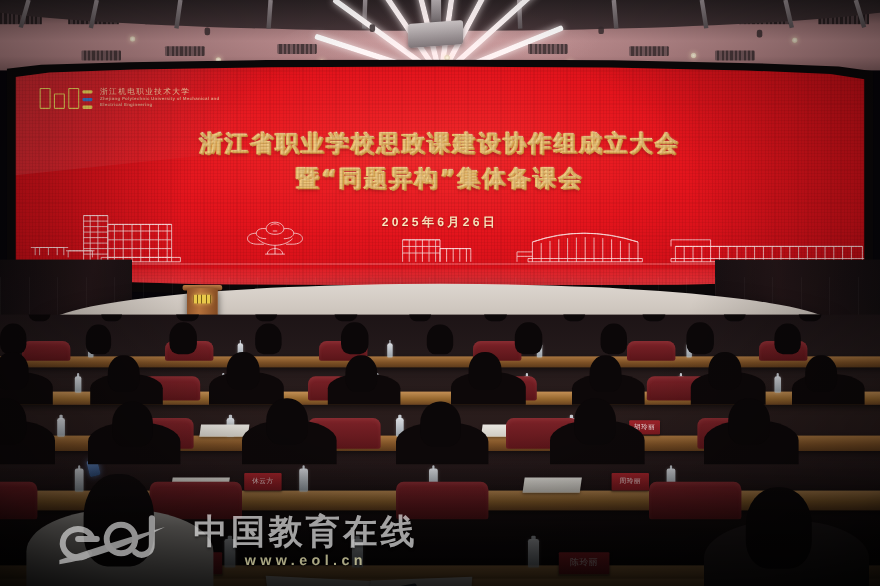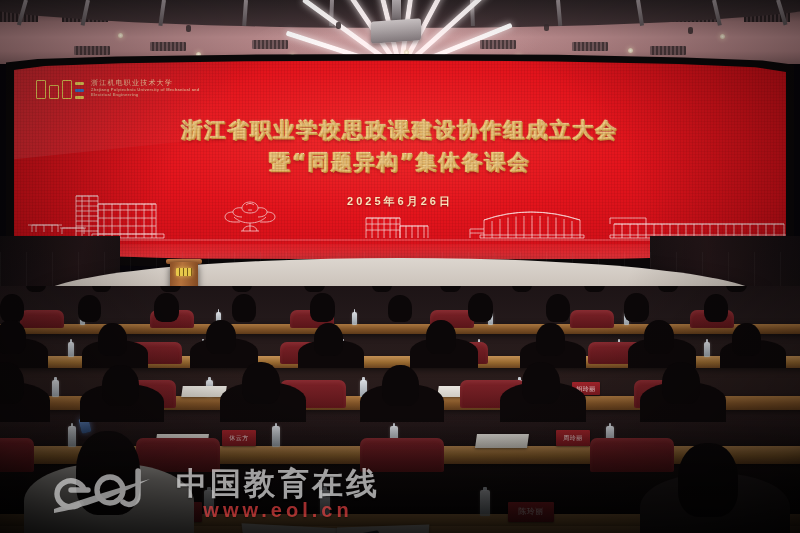--- a/index.html
+++ b/index.html
@@ -292,21 +292,21 @@
   }
   .wm-logo{position:relative;width:118px;height:56px;opacity:.62;}
   .wm-text{display:flex;flex-direction:column;gap:1px;opacity:.66;}
   .wm-cn{
     font-size:31px;line-height:33px;color:#f2f2f2;font-weight:bold;
     letter-spacing:3px;
     font-family:Liberation Sans, sans-serif;
     text-shadow:0 1px 2px rgba(0,0,0,.6);
   }
   .wm-url{
-    font-size:20px;line-height:18px;color:#ef4444;font-weight:bold;
+    font-size:13px;line-height:18px;color:#fef9c3;font-weight:bold;
     letter-spacing:4px;text-align:center;
     text-shadow:0 1px 2px rgba(0,0,0,.6);
   }
 </style>
 </head>
 <body>
 
 <div id="stage">
 
   <div class="ceiling">

